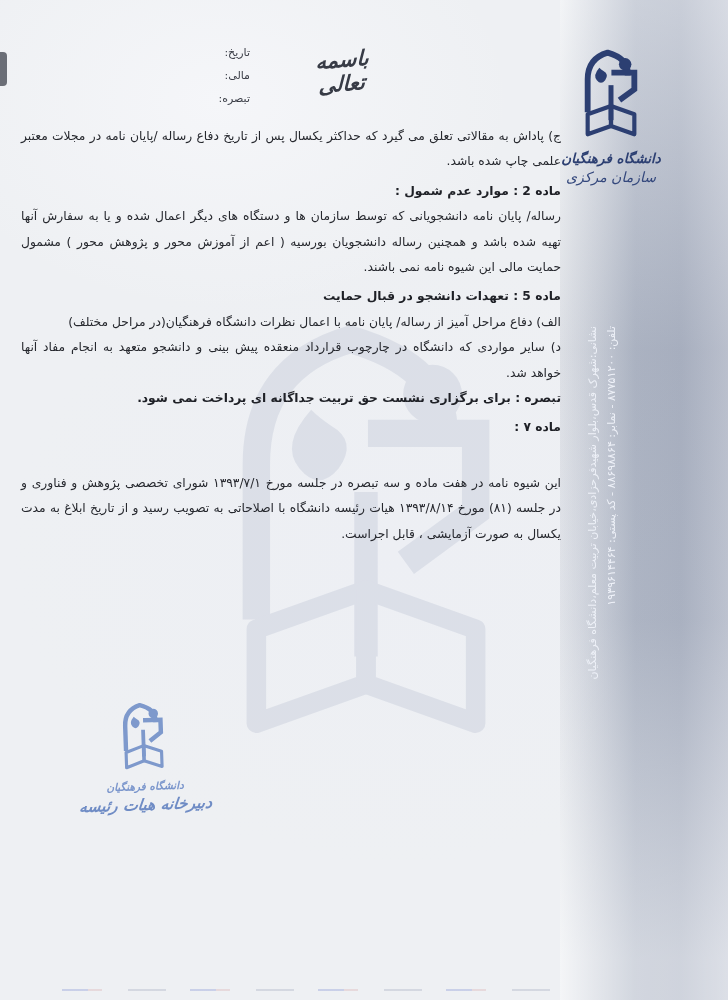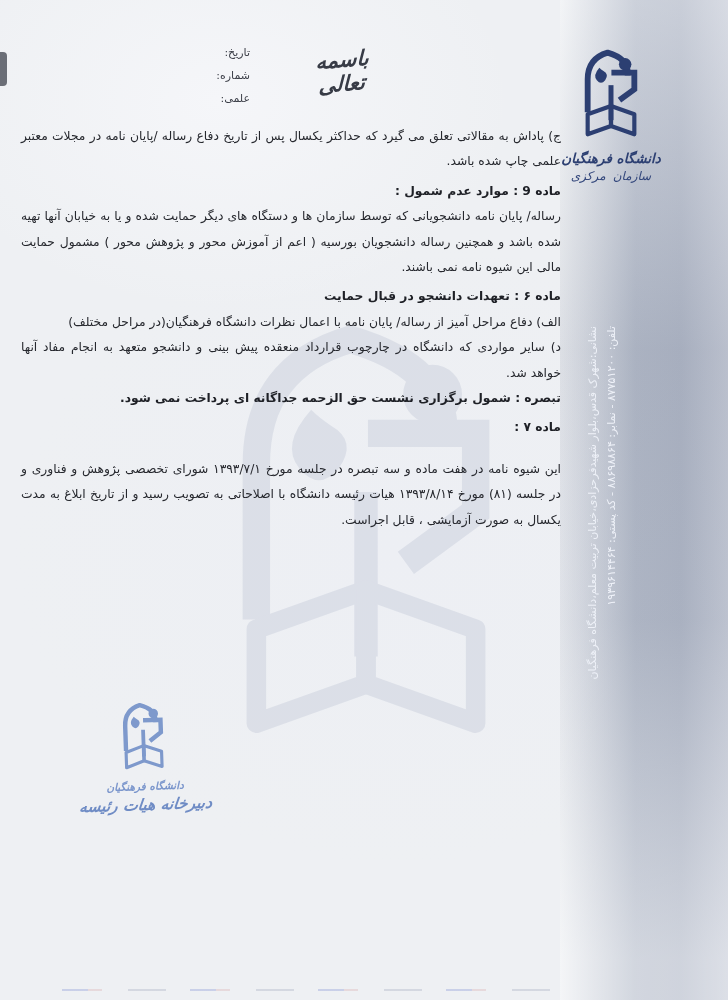--- a/index.html
+++ b/index.html
@@ -31,33 +31,33 @@
   
   .besmele{
     position:absolute;top:48px;right:338px;width:96px;text-align:center;
     font-size:21px;font-weight:bold;font-style:italic;color:#373b46;
     transform:rotate(-5deg) skewX(-6deg);
   }
   
   .logo-block{position:absolute;top:46px;right:42px;width:150px;text-align:center;color:#2c3f72;}
   .logo-block svg{display:block;margin:0 auto;}
   .logo-title{font-size:13.5px;font-weight:bold;font-style:italic;margin-top:4px;}
-  .logo-subtitle{font-size:12px;font-style:italic;margin-top:3px;color:#33477c;font-family:Liberation Mono, monospace;}
+  .logo-subtitle{font-size:14px;font-style:italic;margin-top:3px;color:#33477c;}
   
   .watermark{position:absolute;left:176px;top:308px;width:380px;height:470px;color:#5f6f96;opacity:.12;pointer-events:none;}
   
   .content{
     position:absolute;top:124px;right:167px;width:540px;
     font-size:12.3px;line-height:25.4px;color:#26282e;
     text-align:justify;
   }
   .content p{margin:0;}
   .content p.h{font-weight:bold;color:#1e2026;}
   .content p.gap-sm{margin-top:4px;}
-  .content p.gap-lg{margin-top:16px;}
+  .content p.gap-lg{margin-top:30px;}
   
   .vcontact{
     position:absolute;left:380px;top:530px;width:446px;height:38px;
     transform:rotate(-90deg);
     direction:rtl;text-align:right;
     color:#eef1f8;font-size:11px;line-height:18.5px;
     letter-spacing:.2px;
   }
   
   .stamp{
@@ -99,44 +99,44 @@
   <div class="corner-mark"></div>
 
   <div class="watermark">
     <svg width="380" height="470" viewBox="0 0 90 120">
         <use href="#cfu-logo"></use>
       </svg>
   </div>
 
   <div class="fields">
     <div>تاریخ:</div>
-    <div>شماره:</div>
-    <div>علمی:</div>
+    <div>مالی:</div>
+    <div>تبصره:</div>
   </div>
 
   <div class="besmele">باسمه تعالی</div>
 
   <div class="logo-block">
     <span>
       <svg width="76" height="100" viewBox="0 0 90 120">
           <use href="#cfu-logo"></use>
         </svg>
     </span>
     <div class="logo-title">دانشگاه فرهنگیان</div>
     <div class="logo-subtitle">سازمان مرکزی</div>
   </div>
 
   <div class="content">
     <p>ج) پاداش به مقالاتی تعلق می گیرد که حداکثر یکسال پس از تاریخ دفاع رساله /پایان نامه در مجلات معتبر علمی چاپ شده باشد.</p>
-    <p class="h gap-sm">ماده 9 : موارد عدم شمول :</p>
-    <p>رساله/ پایان نامه دانشجویانی که توسط سازمان ها و دستگاه های دیگر حمایت شده و یا به خیابان آنها تهیه شده باشد و همچنین رساله دانشجویان بورسیه ( اعم از آموزش محور و پژوهش محور ) مشمول حمایت مالی این شیوه نامه  نمی باشند.</p>
-    <p class="h gap-sm">ماده ۶ : تعهدات دانشجو در قبال حمایت</p>
+    <p class="h gap-sm">ماده 2 : موارد عدم شمول :</p>
+    <p>رساله/ پایان نامه دانشجویانی که توسط سازمان ها و دستگاه های دیگر اعمال شده و یا به سفارش آنها تهیه شده باشد و همچنین رساله دانشجویان بورسیه ( اعم از آموزش محور و پژوهش محور ) مشمول حمایت مالی این شیوه نامه  نمی باشند.</p>
+    <p class="h gap-sm">ماده 5 : تعهدات دانشجو در قبال حمایت</p>
     <p>الف) دفاع مراحل آمیز از رساله/ پایان نامه با اعمال نظرات دانشگاه فرهنگیان(در مراحل مختلف)</p>
     <p>د) سایر مواردی که دانشگاه در چارچوب قرارداد منعقده پیش بینی و دانشجو متعهد به انجام مفاد آنها خواهد شد.</p>
-    <p class="h">تبصره : شمول برگزاری نشست حق الزحمه جداگانه ای پرداخت نمی شود.</p>
+    <p class="h">تبصره : برای برگزاری نشست حق تربیت جداگانه ای پرداخت نمی شود.</p>
     <p class="h gap-sm">ماده ۷ :</p>
     <p class="gap-lg">این شیوه نامه در هفت ماده و سه تبصره در جلسه مورخ ۱۳۹۳/۷/۱ شورای تخصصی پژوهش و فناوری و در جلسه (۸۱) مورخ ۱۳۹۳/۸/۱۴ هیات رئیسه دانشگاه با اصلاحاتی به تصویب رسید و از تاریخ ابلاغ به مدت یکسال به صورت آزمایشی ، قابل اجراست.</p>
   </div>
 
   <div class="vcontact">
     <div>نشانی:شهرک قدس،بلوار شهیدفرحزادی،خیابان تربیت معلم،دانشگاه فرهنگیان</div>
     <div>تلفن: ۸۷۷۵۱۲۰۰ - نمابر: ۸۸۶۹۸۸۶۴ - کد پستی: ۱۹۳۹۶۱۴۴۶۴</div>
   </div>
 
   <div class="stamp">

